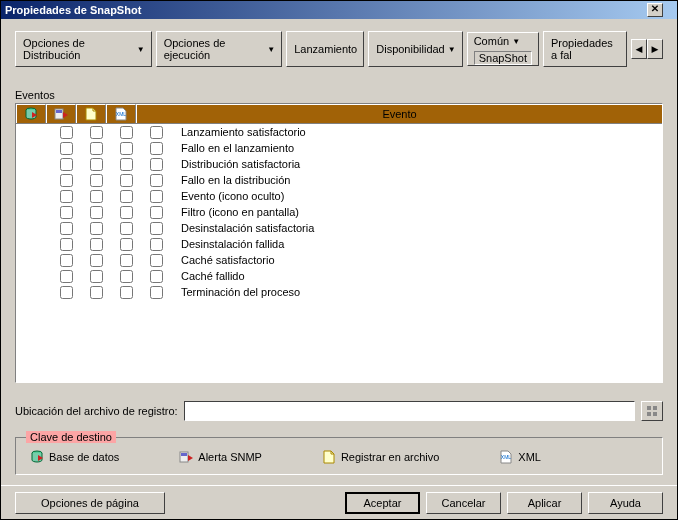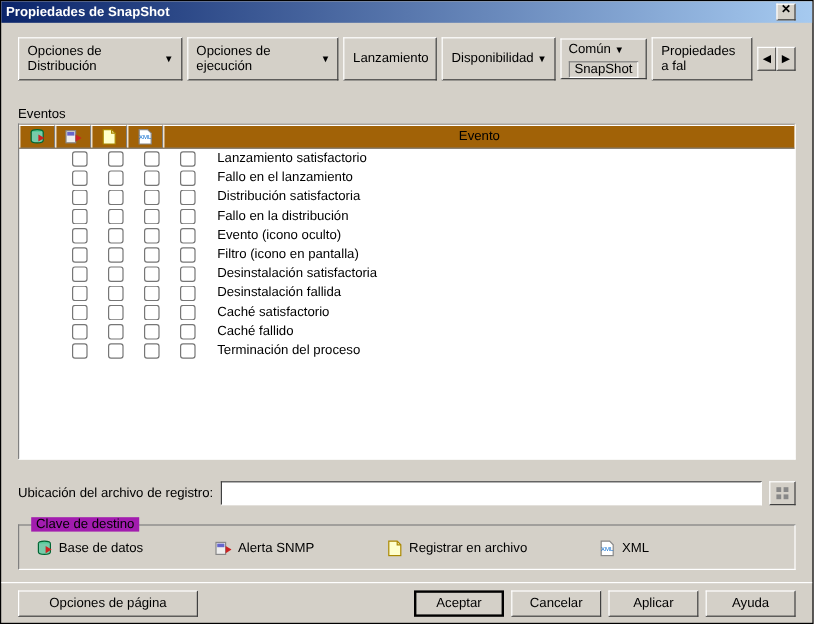--- a/index.html
+++ b/index.html
@@ -192,21 +192,21 @@
   border: 1px solid #808080;
   border-right-color: #fff;
   border-bottom-color: #fff;
   padding: 12px 14px 10px 14px;
   position: relative;
 }
 .fieldset .legend {
   position: absolute;
   top: -7px;
   left: 10px;
-  background: #a21caf;
+  background: #fca5a5;
   padding: 0 4px;
 }
 .legend-items {
   display: flex;
   gap: 60px;
 }
 .legend-item {
   display: flex;
   align-items: center;
   gap: 5px;

